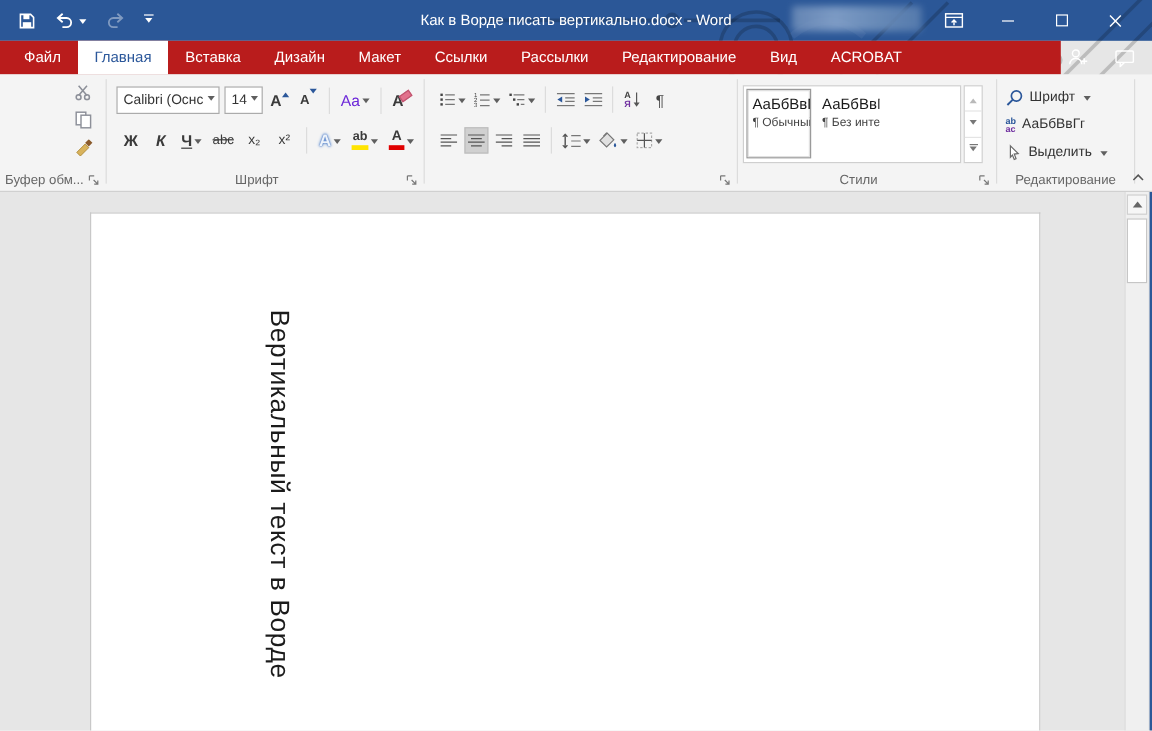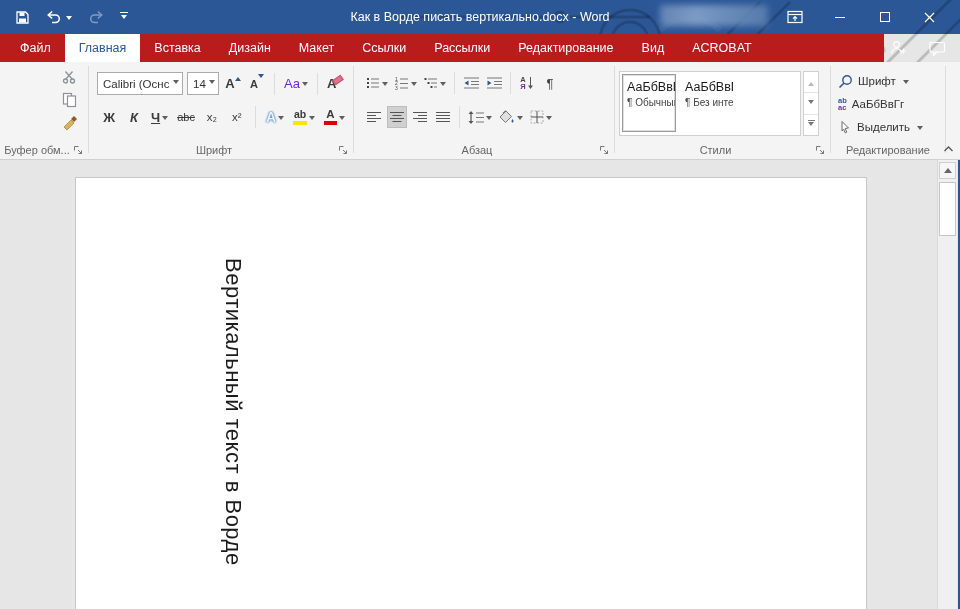--- a/index.html
+++ b/index.html
@@ -432,21 +432,20 @@
         </div>
         <div class="rbtn">
           <svg width="14" height="14" viewBox="0 0 14 14">
             <rect x="1" y="1" width="12" height="12" fill="none" stroke="#aaa" stroke-dasharray="2 1.5"></rect>
             <line x1="7" y1="1" x2="7" y2="13" stroke="#555"></line>
               <line x1="1" y1="7" x2="13" y2="7" stroke="#555"></line>
           </svg>
             <span class="dda"></span>
         </div>
       </div>
-      <div class="grouplabel">Абзац</div>
       <div class="launcher">
         <svg width="10" height="10" viewBox="0 0 10 10">
             <path d="M1.5 1.5 H5.5 M1.5 1.5 V5.5 M5 5 L8.5 8.5 M8.5 5.5 V8.5 H5.5" stroke="#777" fill="none" stroke-width="1"></path>
           </svg>
       </div>
     </div>
 
     <div class="group" style="left:615px;width:215px">
       <div class="gallery">
         <div class="stylecard selcard" style="width:54px">

